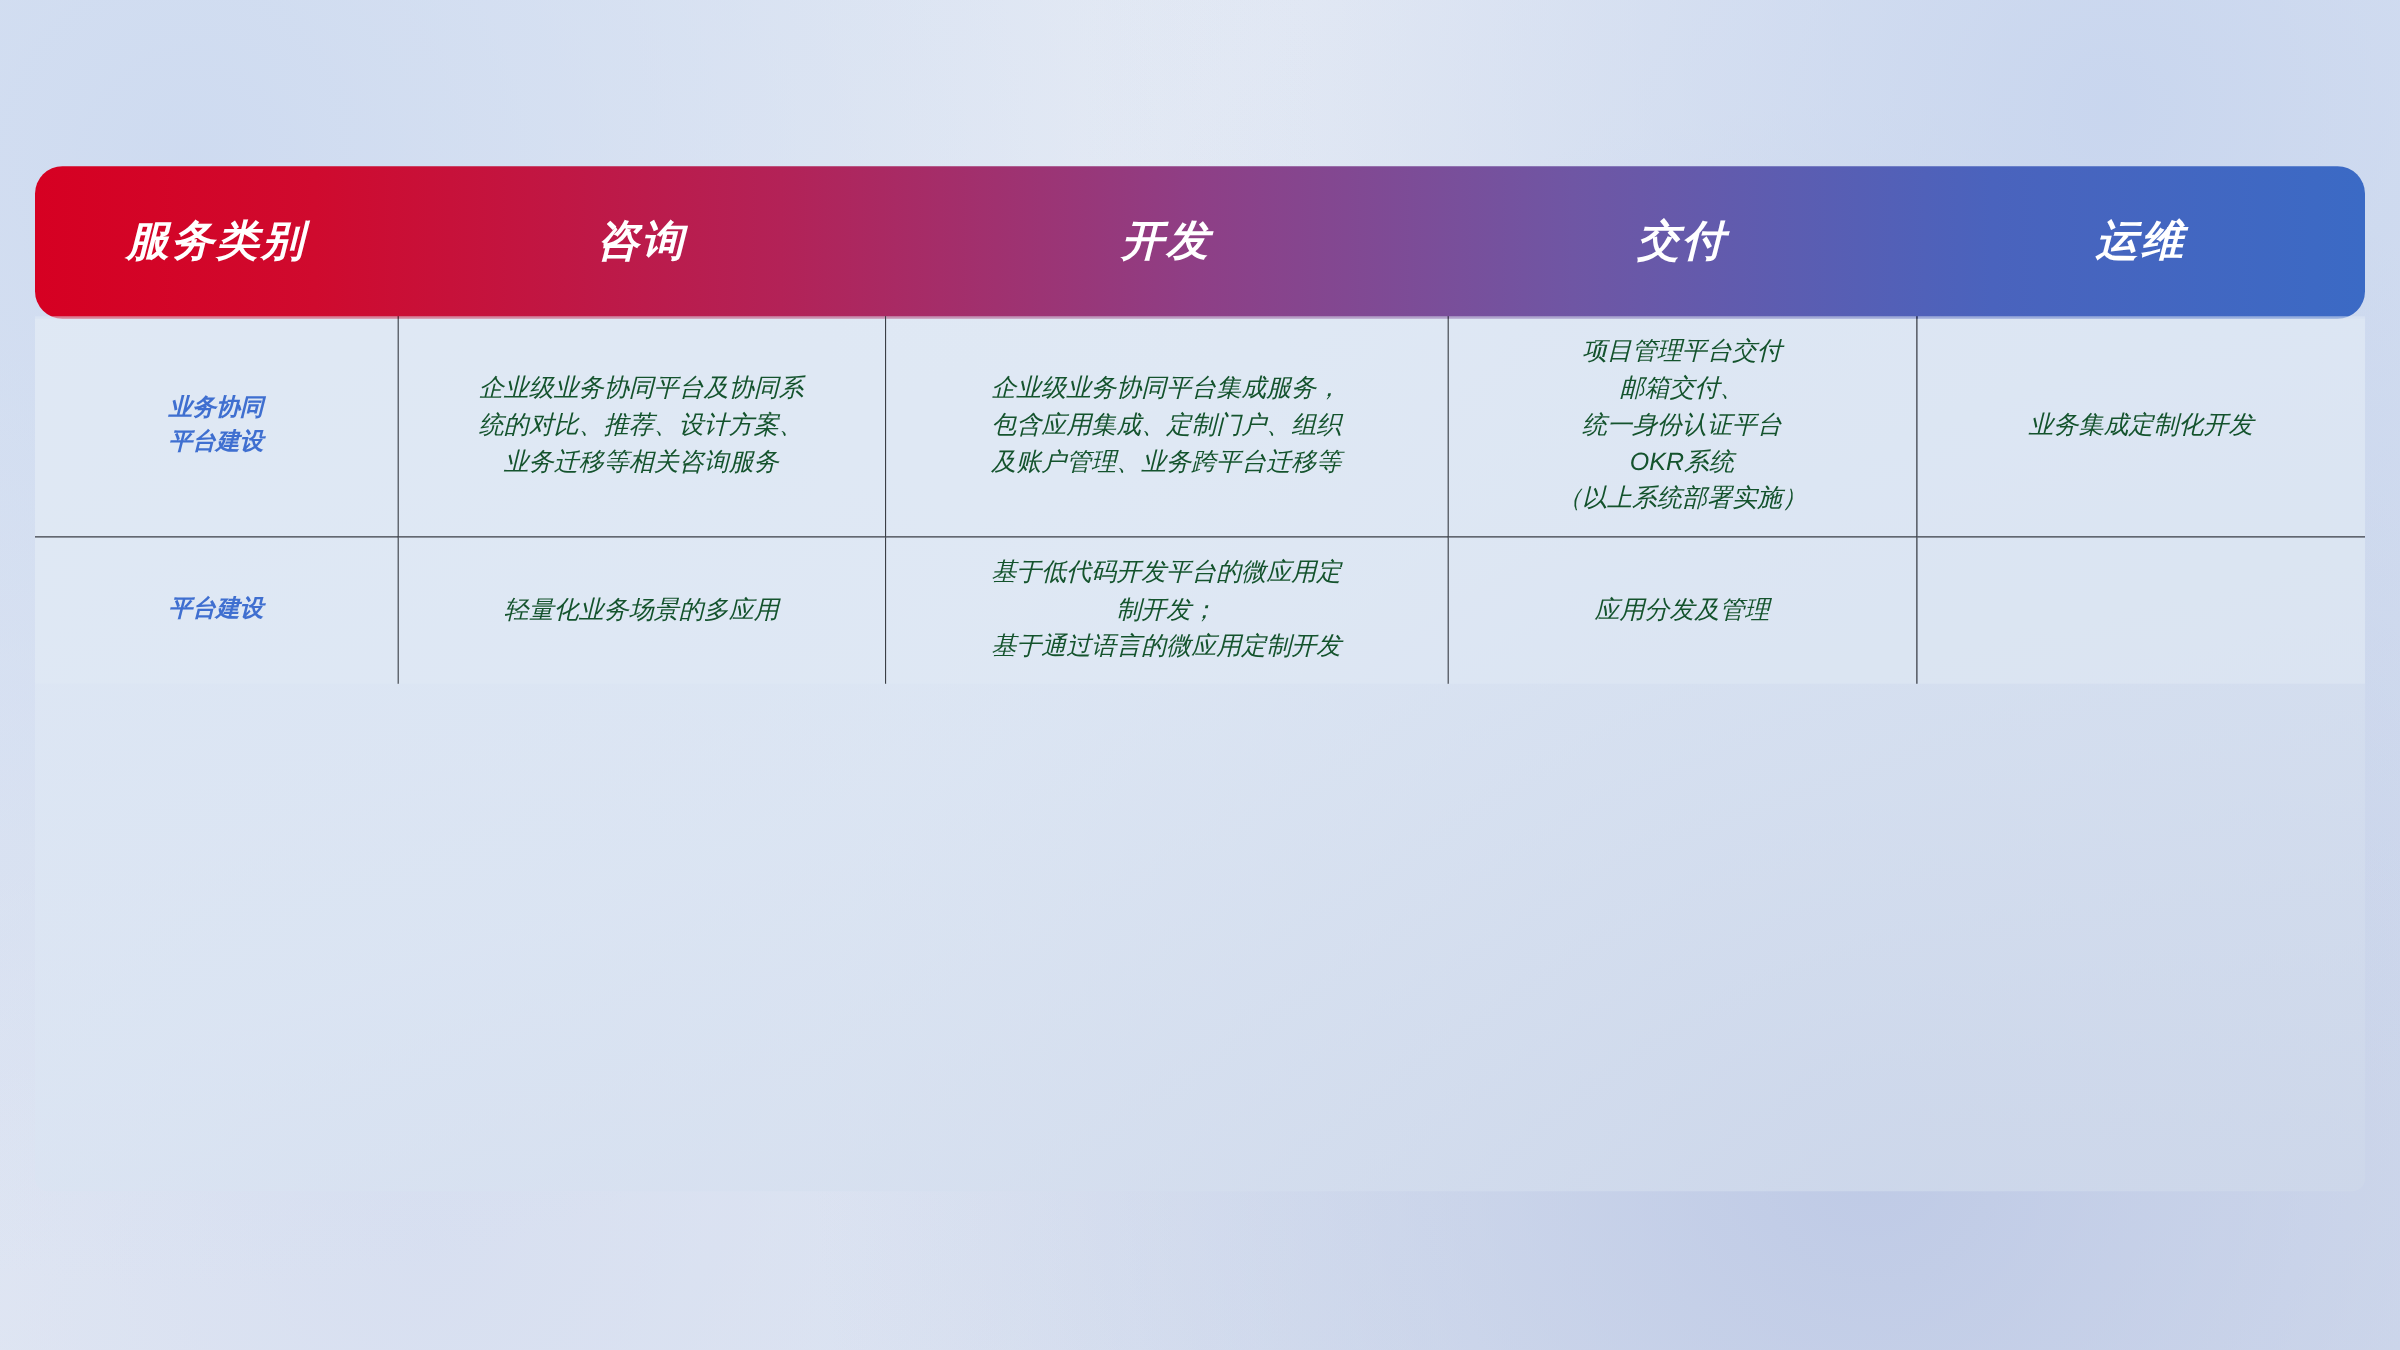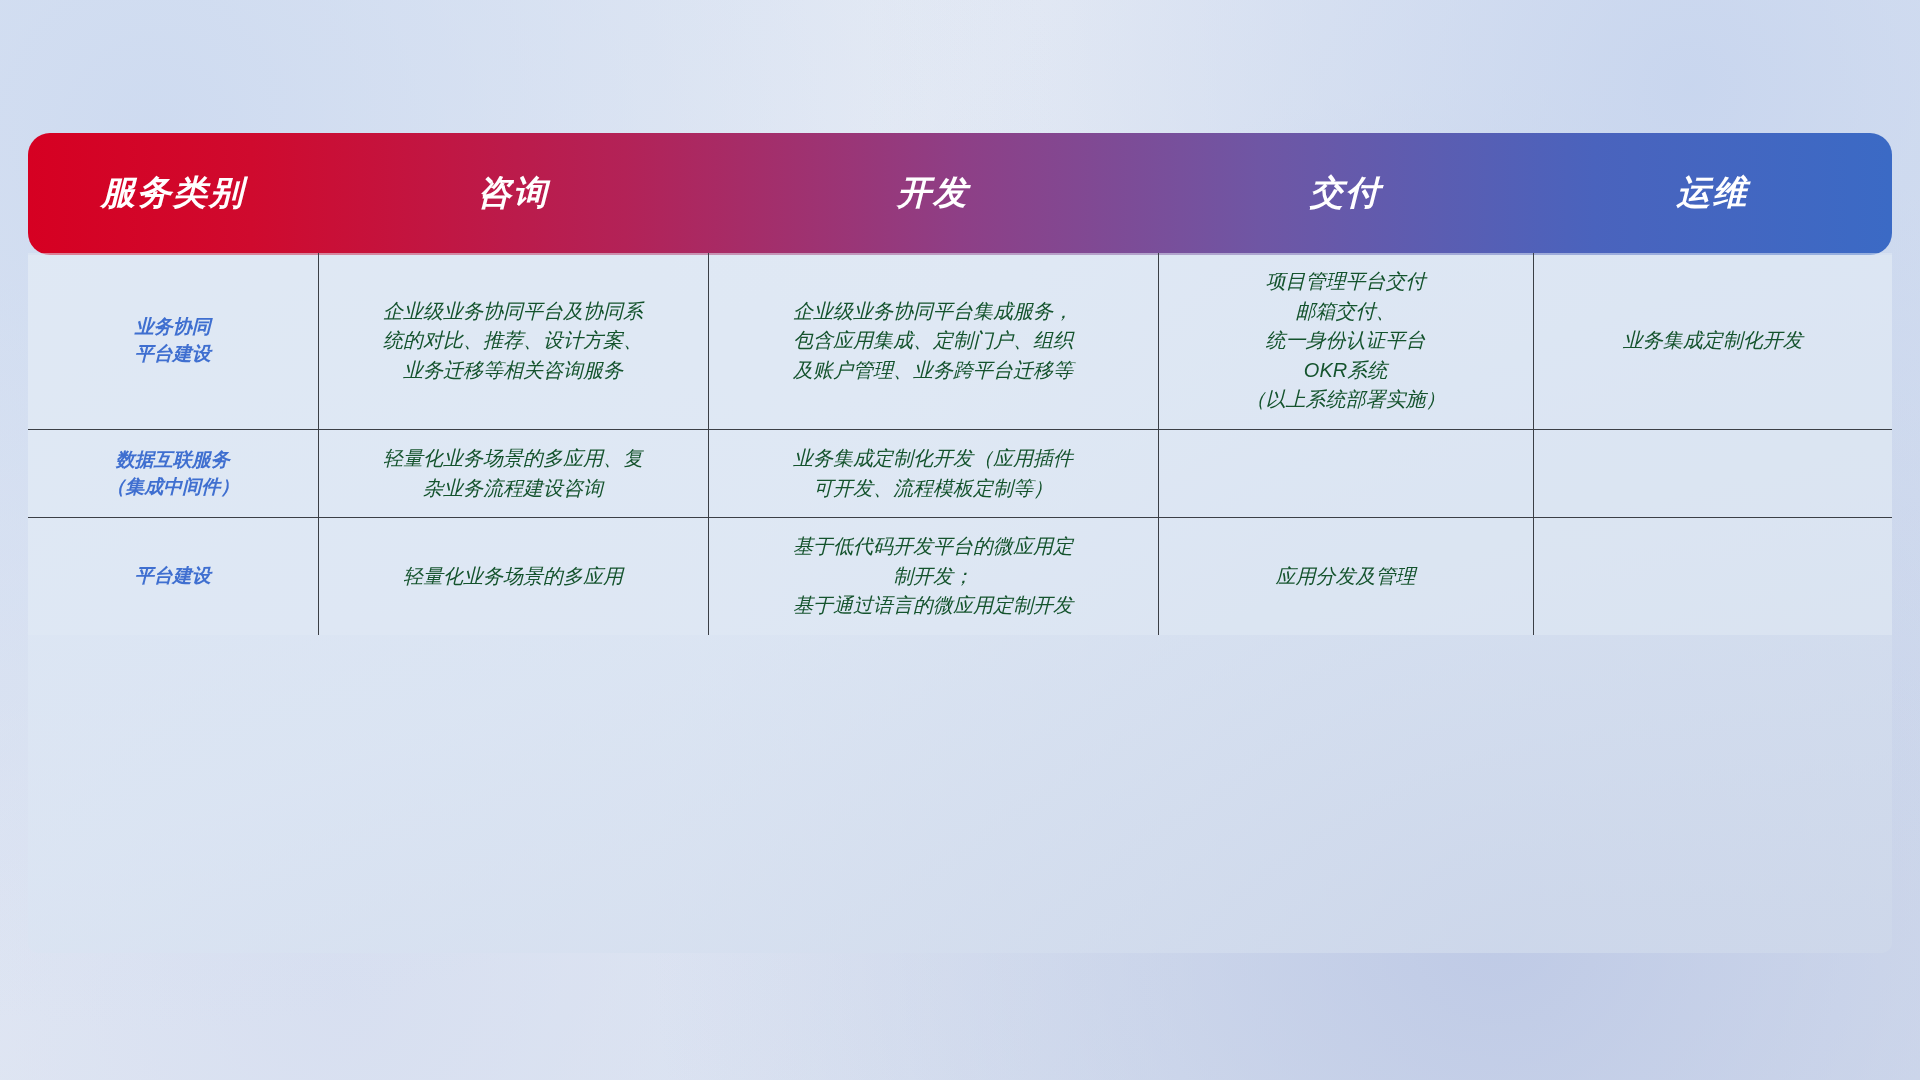--- a/index.html
+++ b/index.html
@@ -161,40 +161,20 @@
 统一身份认证平台
 OKR系统
 （以上系统部署实施）</span>
           </td>
         <td class="last">
             <span class="cell-text">业务集成定制化开发</span>
           </td>
       </tr>
       <tr>
         <td class="cat">
-            <span class="cell-text">数据互联服务
-（集成中间件）</span>
-          </td>
-        <td>
-            <span class="cell-text">轻量化业务场景的多应用、复
-杂业务流程建设咨询</span>
-          </td>
-        <td>
-            <span class="cell-text">业务集成定制化开发（应用插件
-可开发、流程模板定制等）</span>
-          </td>
-        <td>
-            <span class="cell-text"></span>
-          </td>
-        <td class="last">
-            <span class="cell-text"></span>
-          </td>
-      </tr>
-      <tr>
-        <td class="cat">
             <span class="cell-text">平台建设</span>
           </td>
         <td>
             <span class="cell-text">轻量化业务场景的多应用</span>
           </td>
         <td>
             <span class="cell-text">基于低代码开发平台的微应用定
 制开发；
 基于通过语言的微应用定制开发</span>
           </td>

